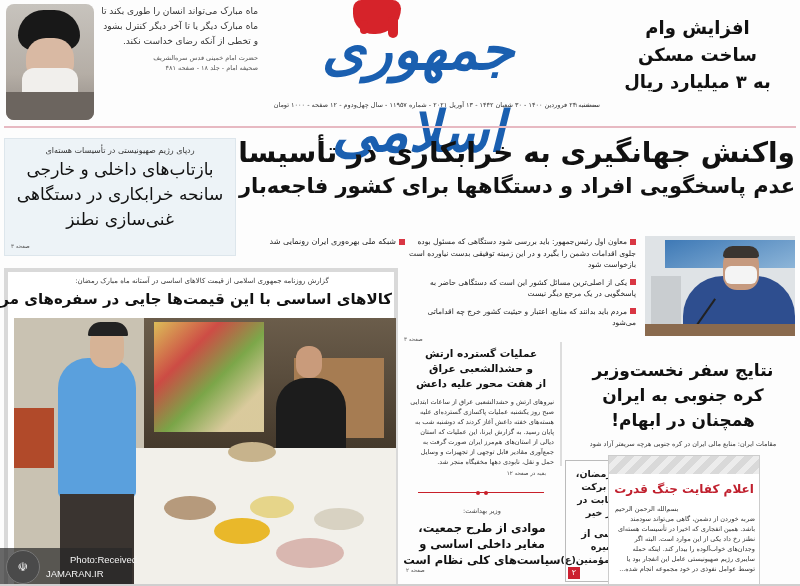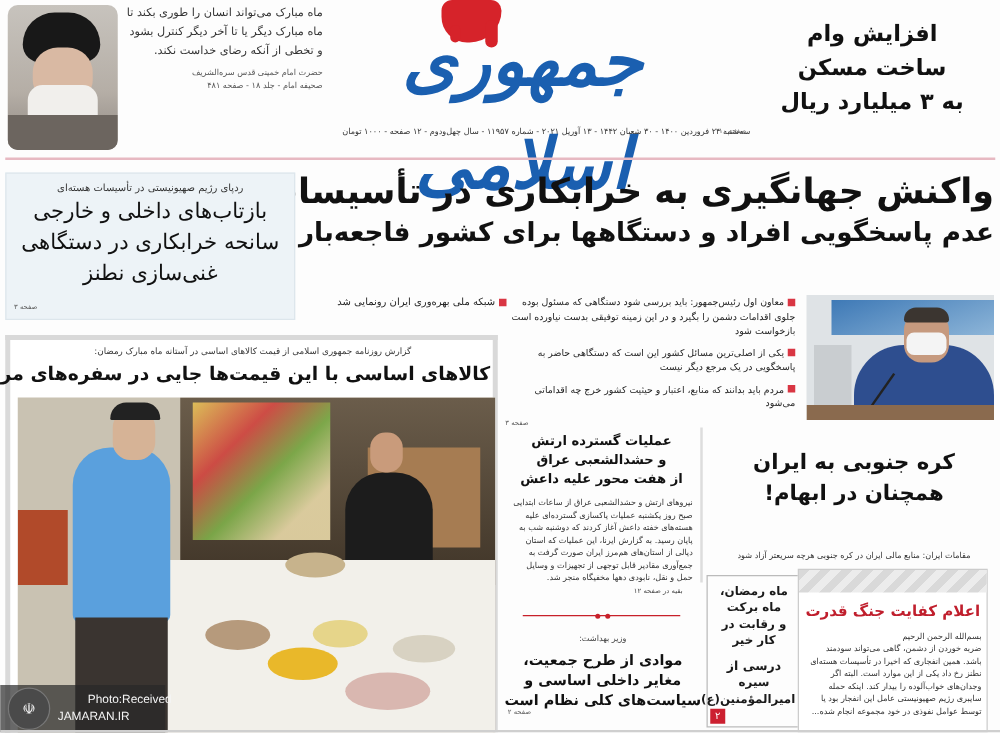--- a/index.html
+++ b/index.html
@@ -109,25 +109,25 @@
   .health-pg { left: 406px; top: 567px; font-size: 5.5px; color: #555; }
 
   .ramadan-box { left: 565px; top: 460px; width: 76px; height: 122px; border: 1px solid #bbb; padding: 6px 4px; text-align: center; }
   .ramadan-box .t1 { font-weight: bold; font-size: 9.5px; line-height: 13px; }
   .ramadan-box .t2 { font-weight: bold; font-size: 10px; line-height: 13px; margin-top: 8px; }
   .ramadan-box .num { position: absolute; left: 2px; bottom: 2px; width: 12px; height: 12px; background: #cc2030; color: #fff; font-size: 8px; line-height: 12px; text-align: center; }
 
   .korea { left: 568px; top: 358px; width: 230px; text-align: center; font-size: 17px; line-height: 25px; font-weight: bold; color: #111; }
   .korea-sub { left: 568px; top: 440px; width: 230px; text-align: center; font-size: 6.5px; color: #333; }
 
-  .editorial { left: 638px; top: 455px; width: 152px; height: 131px; background: #fff; border: 1px solid #ccc; text-decoration: underline; }
+  .editorial { left: 608px; top: 455px; width: 152px; height: 131px; background: #fff; border: 1px solid #ccc; text-decoration: underline; }
   .editorial .stripe { position: absolute; left: 0; top: 0; width: 100%; height: 18px; background: repeating-linear-gradient(135deg, #d9d9d9 0 6px, #ececec 6px 12px); }
   .editorial .etitle { position: absolute; left: 0; top: 24px; width: 100%; text-align: center; font-weight: bold; font-size: 12px; line-height: 18px; color: #c01f2d; }
   .editorial .ebody { position: absolute; left: 6px; top: 48px; width: 140px; font-size: 6.5px; line-height: 10px; color: #333; text-align: right; }
-  .editorial .ebody .bism { display: block; text-align: right; }
+  .editorial .ebody .bism { display: block; text-align: left; }
 </style>
 </head>
 <body>
 
 <div class="abs portrait">
   <div class="turban"></div>
     <div class="face"></div>
     <div class="beard"></div>
     <div class="robe"></div>
 </div>
@@ -248,20 +248,21 @@
   <div class="t1">ماه برکت</div>
   <div class="t1">و رقابت در</div>
   <div class="t1">کار خیر</div>
   <div class="t2">درسی از</div>
   <div class="t1">سیره</div>
   <div class="t1">امیرالمؤمنین(ع)</div>
   <div class="num">۲</div>
 </div>
 
 <div class="abs korea">
+  <div>نتایج سفر نخست‌وزیر</div>
   <div>کره جنوبی به ایران</div>
   <div>همچنان در ابهام!</div>
 </div>
 <div class="abs korea-sub">مقامات ایران: منابع مالی ایران در کره جنوبی هرچه سریعتر آزاد شود</div>
 
 <div class="abs editorial">
   <div class="stripe"></div>
   <div class="etitle">اعلام کفایت جنگ قدرت</div>
   <div class="ebody">
     <span class="bism">بسم‌الله الرحمن الرحیم</span>

